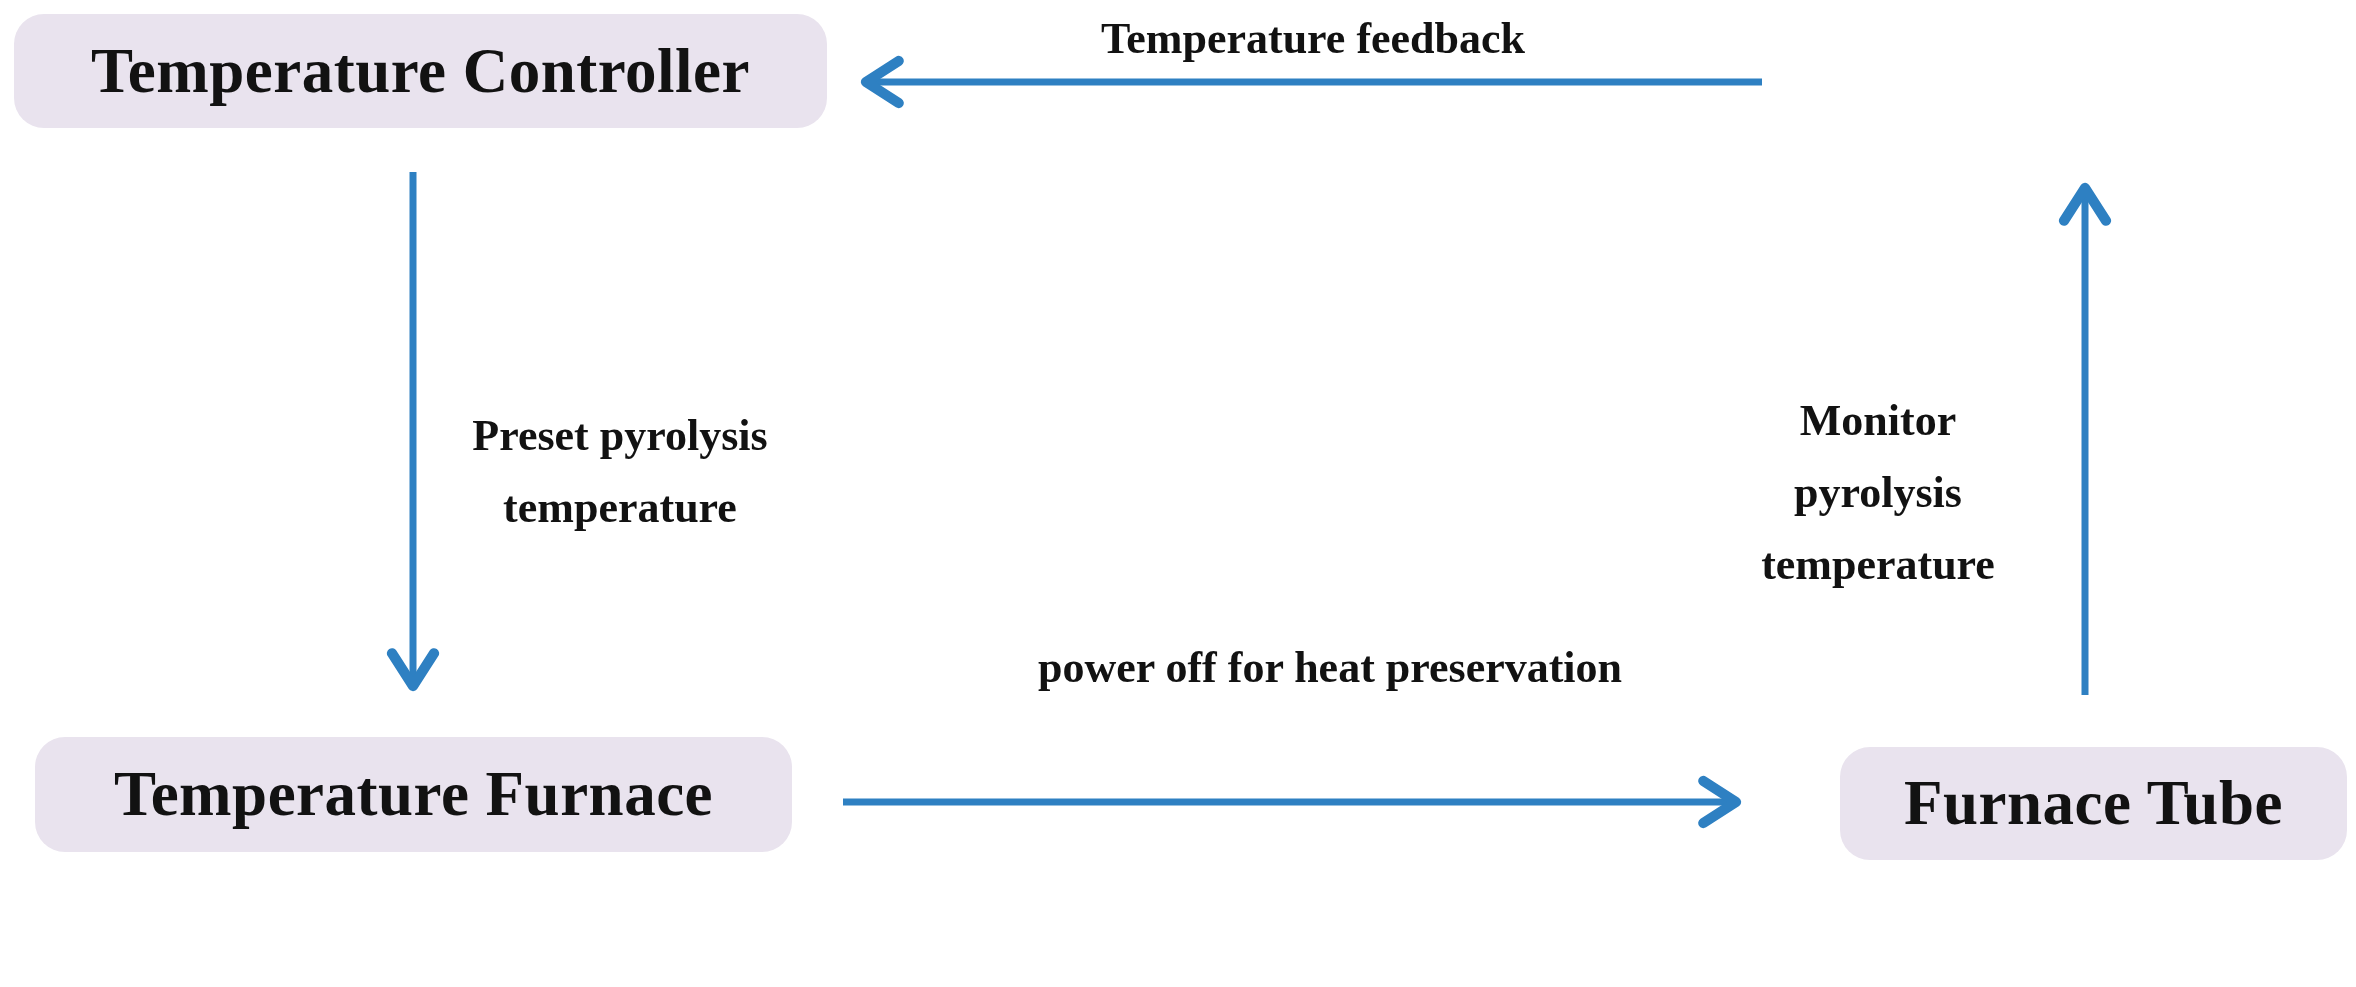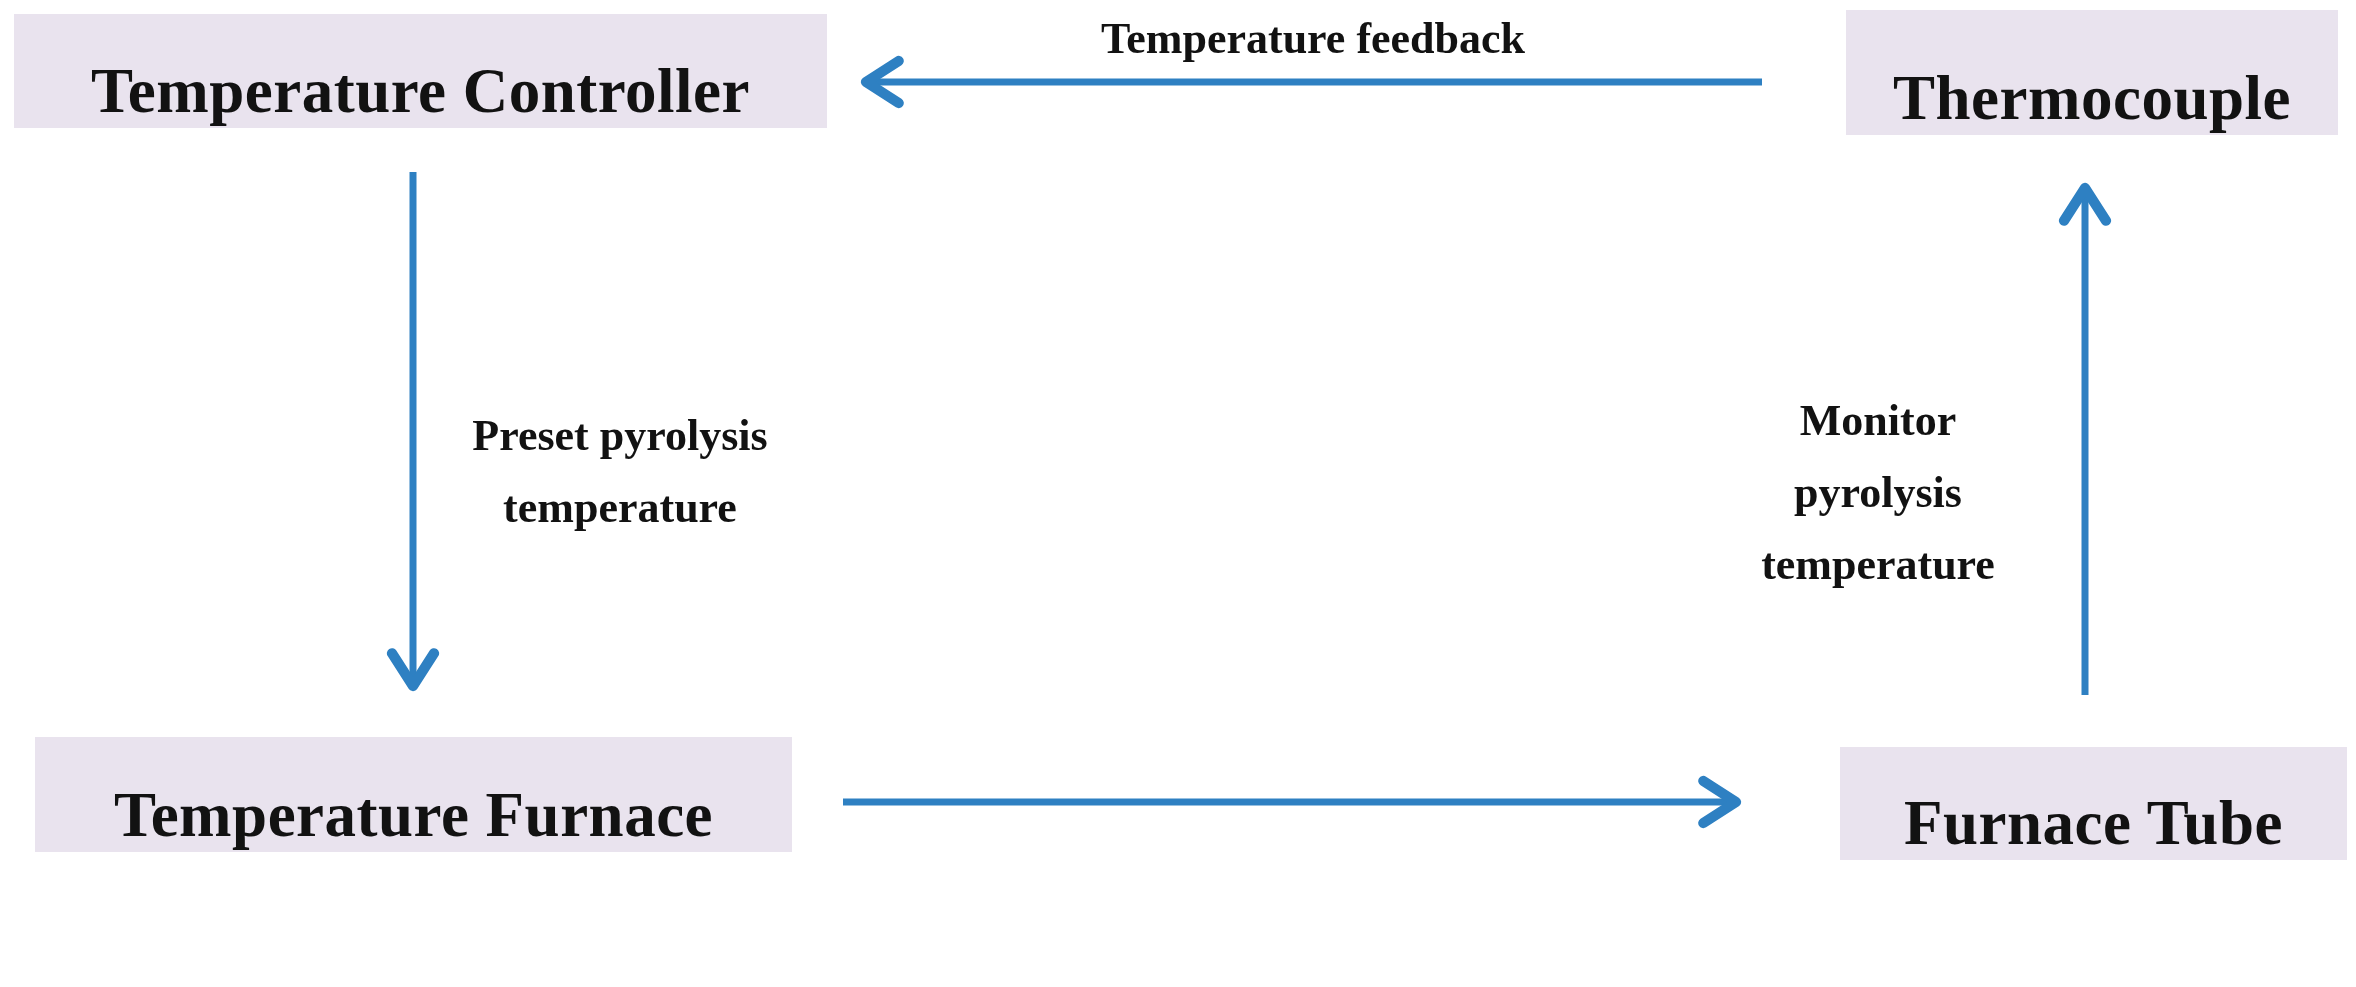--- a/index.html
+++ b/index.html
@@ -18,26 +18,27 @@
     position: absolute; left: 0; top: 0;
     width: 2356px; height: 987px;
   }
   .arrow-line {
     stroke: var(--arrow, #2e80c2);
     stroke-width: 7;
   }
   .node {
     position: absolute;
     background: var(--node-fill, #e9e3ee);
-    display: flex; align-items: flex-end; justify-content: center;
+    display: flex; align-items: center; justify-content: center;
     font-weight: bold;
     font-size: 63px;
     color: var(--text, #121212);
     white-space: nowrap;
     letter-spacing: 0.5px;
+    border-radius: 30px;
   }
   .edge-label {
     position: absolute;
     transform: translateX(-50%);
     text-align: center;
     font-weight: bold;
     font-size: 44px;
     line-height: 66px;
     color: var(--text, #121212);
     white-space: nowrap;
@@ -58,23 +59,20 @@
     <line class="arrow-line" x1="1762" y1="82" x2="866" y2="82" marker-end="url(#head)"></line>
     <line class="arrow-line" x1="413" y1="172" x2="413" y2="686" marker-end="url(#head)"></line>
     <line class="arrow-line" x1="843" y1="802" x2="1736" y2="802" marker-end="url(#head)"></line>
     <line class="arrow-line" x1="2085" y1="695" x2="2085" y2="188" marker-end="url(#head)"></line>
   </svg>
 
   <div class="node" style="left:14px; top:14px; width:813px; height:114px;">
     <span>Temperature Controller</span>
   </div>
 
-  <div class="node" style="left:1846px; top:10px; width:492px; height:125px;">
-    <span>Thermocouple</span>
-  </div>
 
   <div class="node" style="left:35px; top:737px; width:757px; height:115px;">
     <span>Temperature Furnace</span>
   </div>
 
   <div class="node" style="left:1822px; top:747px; width:507px; height:113px;margin-left:18px;">
     <span>Furnace Tube</span>
   </div>
 
   <div class="edge-label" style="left:1313px; top:6px;">Temperature feedback</div>
@@ -84,16 +82,17 @@
     <div>temperature</div>
   </div>
 
   <div class="edge-label tall" style="left:1878px; top:385px;">
     <div>Monitor</div>
     <div>pyrolysis</div>
     <div>temperature</div>
   </div>
 
   <div class="edge-label" style="left:1330px; top:635px;">
+    <div>power off for heat preservation</div>
   </div>
 
 
 </div>
 
 </body></html>

